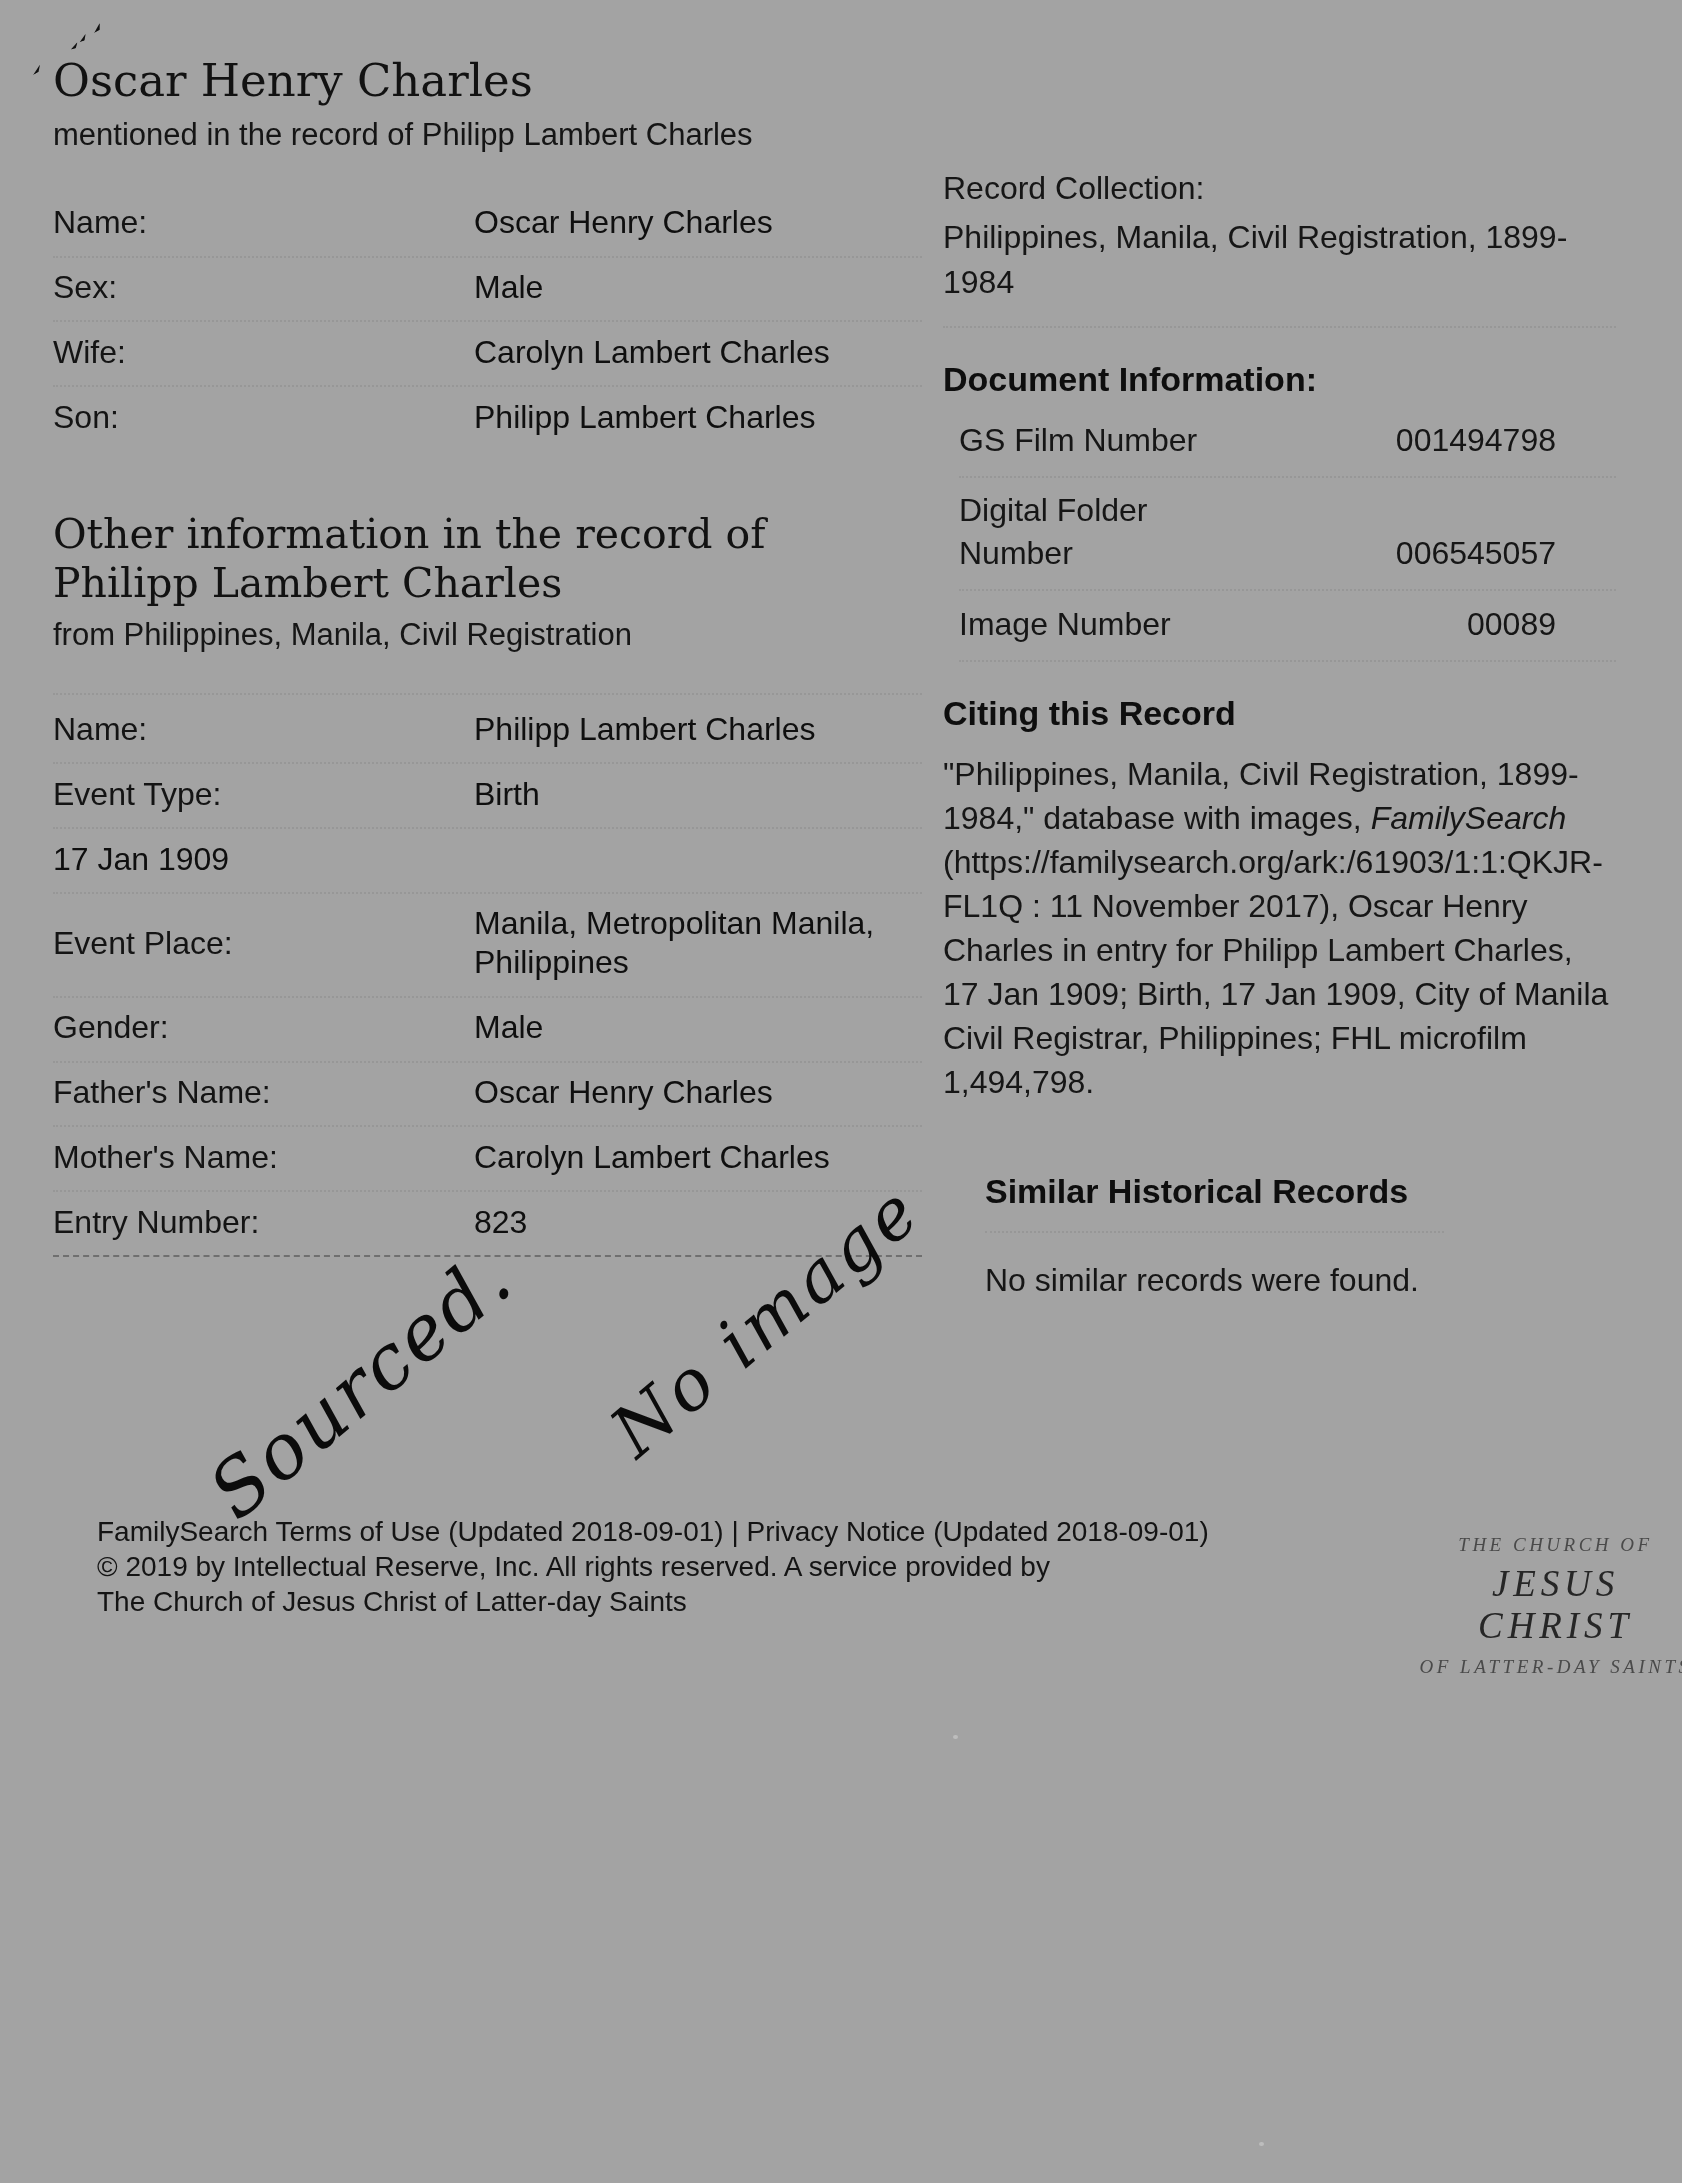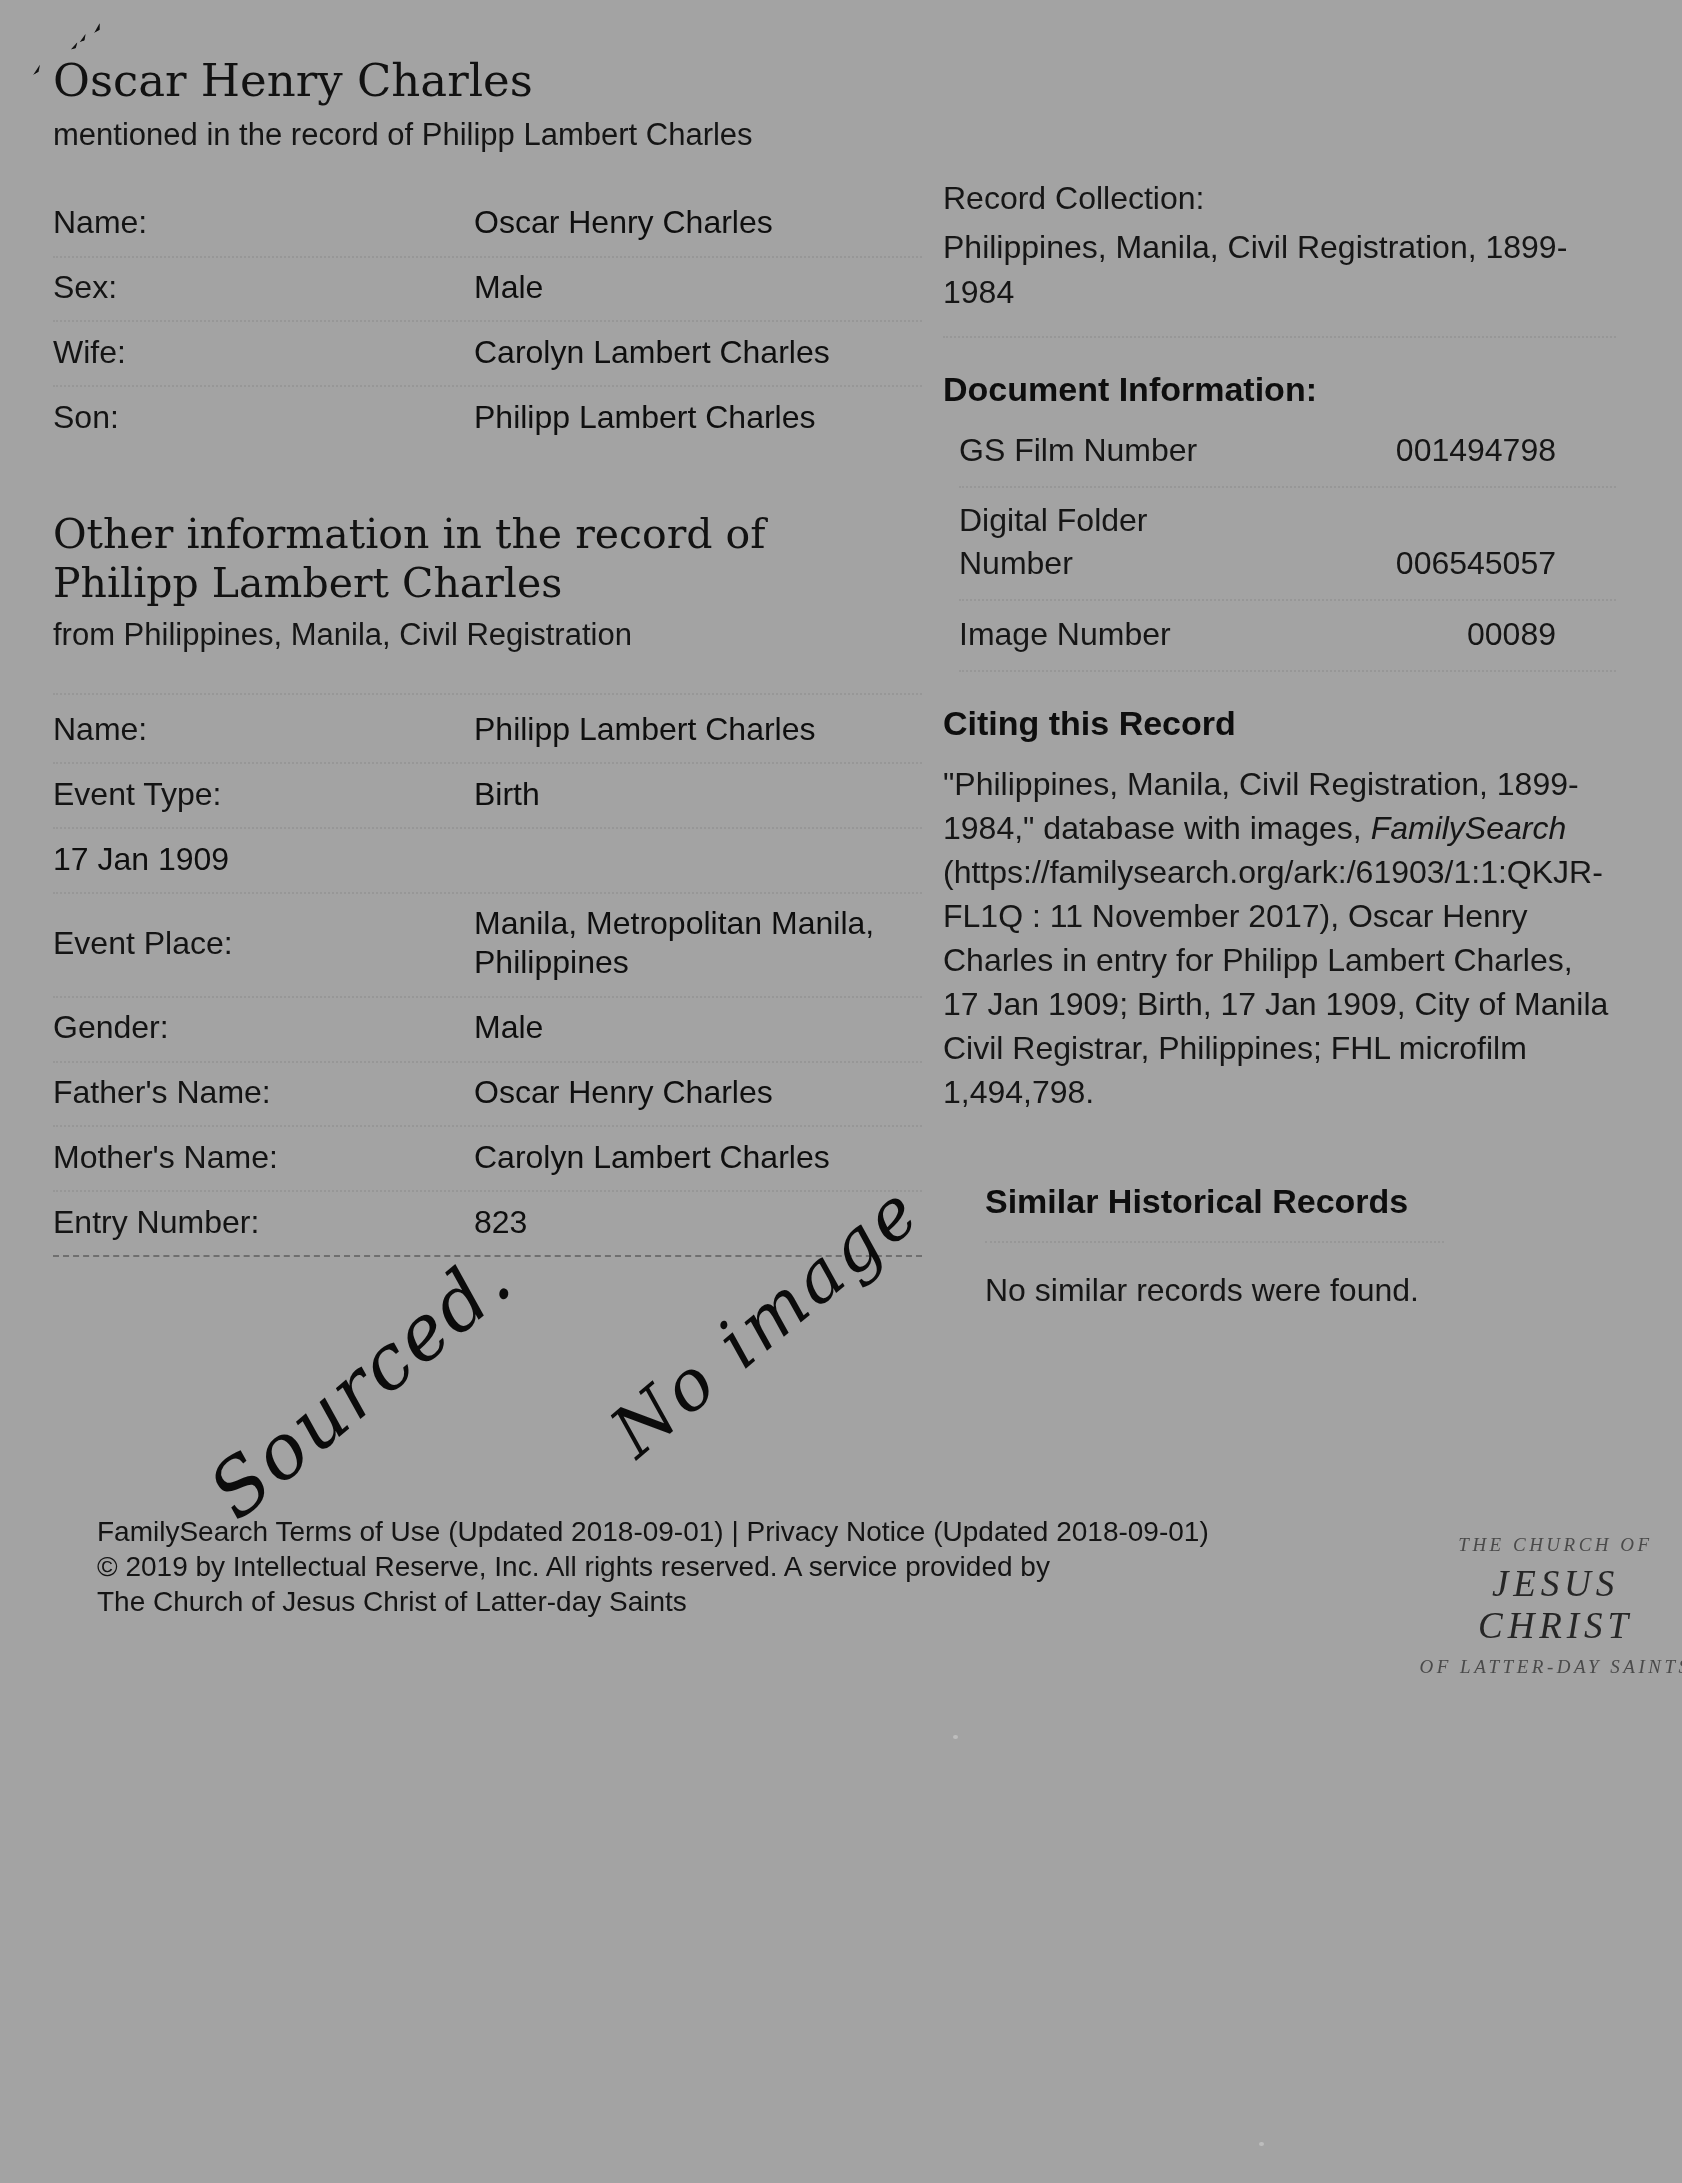--- a/index.html
+++ b/index.html
@@ -34,21 +34,21 @@
   .kv-label{flex:0 0 421px;font-size:32px;line-height:39px;color:#141414;}
   .kv-value{flex:1;font-size:32px;line-height:39px;color:#0f0f0f;}
   .section-heading{
     font-family:"DejaVu Serif", serif;
     font-size:41px;font-weight:400;line-height:49px;
     color:#121212;margin:60px 0 0 0;max-width:848px;
   }
   .section-subheading{font-size:31px;line-height:38px;margin-top:8.4px;}
 
   
-  .col-right{position:absolute;left:943px;top:178px;width:673px;}
+  .col-right{position:absolute;left:943px;top:168px;width:673px;}
   .rc-label{font-size:32px;line-height:41px;}
   .rc-value{font-size:32px;line-height:45px;margin-top:5.6px;}
   .dotted-sep{height:0;border-bottom:2.8px dotted #979797;margin-top:21px;}
   .bold-heading{
     font-size:34px;font-weight:700;line-height:41px;
     margin:31px 0 0 0;color:#0e0e0e;
   }
   .doc-rows{margin-top:8.4px;}
   .doc-row{display:flex;align-items:flex-end;padding:11.2px 0 14px 0;border-bottom:2.8px dotted #979797;margin-left:16px;}
   .doc-label{flex:0 0 301px;font-size:32px;line-height:43px;}

